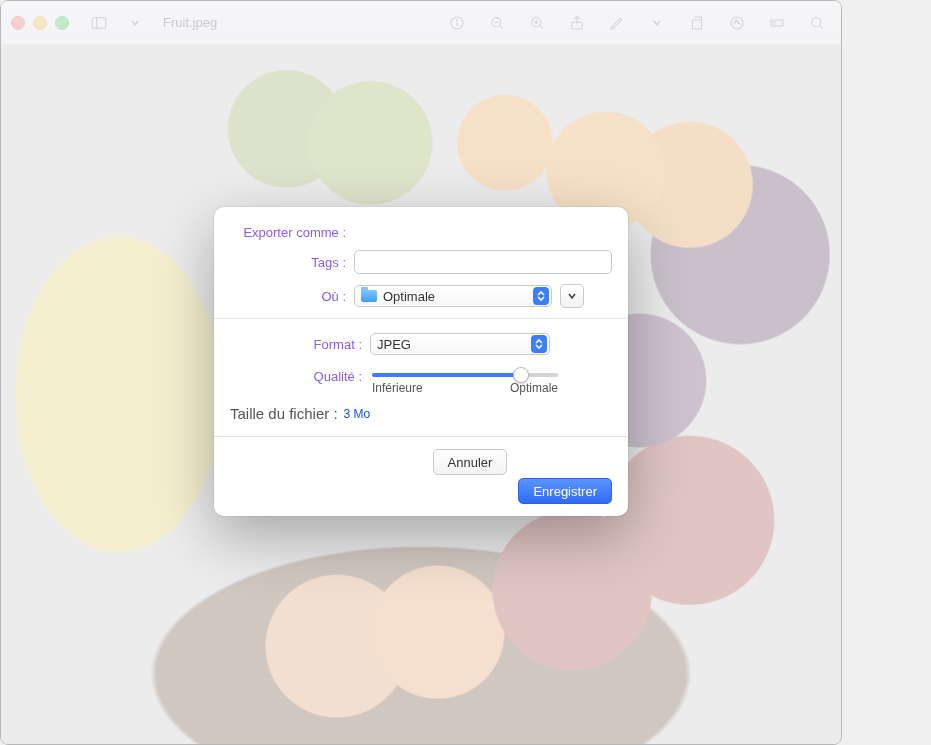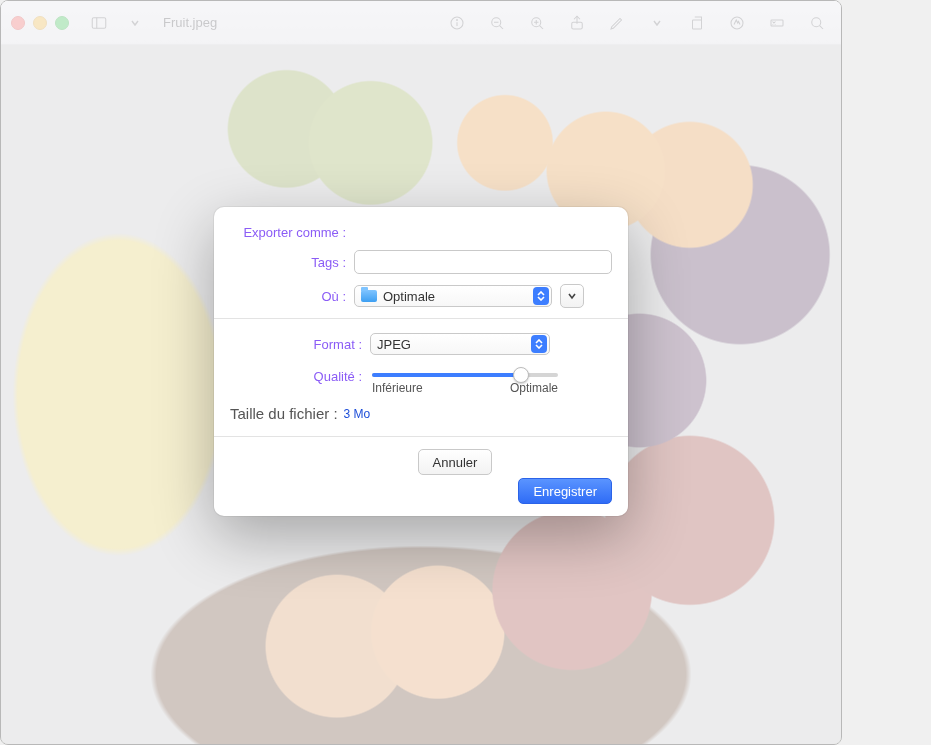--- a/index.html
+++ b/index.html
@@ -190,21 +190,21 @@
     background:#fff; border:1px solid #bcbcbc;
     box-shadow:0 1px 2px rgba(0,0,0,0.2);
   }
   .slider-legend { display:flex; justify-content:space-between; font-size:12px; color:#555; padding:0 2px;}
 
   .filesize-row { display:flex; align-items:center; margin-top:8px; margin-bottom:4px;}
   .filesize-row .lbl2 { font-size:15px; color:#555; margin-right:6px; margin-left:0; }
   .filesize-row .val { font-size:12px; color:#1d4ed8; }
 
   .footer {
-    display:flex; justify-content:flex-end; gap:26px;
+    display:flex; justify-content:flex-end; gap:11px;
     border-top:1px solid #e3e3e3;
     margin: 14px -16px -14px -16px;
     padding: 12px 16px;
   }
   .btn {
     height: 24px;
     padding: 0 14px;
     border-radius: 5px;
     font-size: 13px;
     display:inline-flex; align-items:center; justify-content:center;

